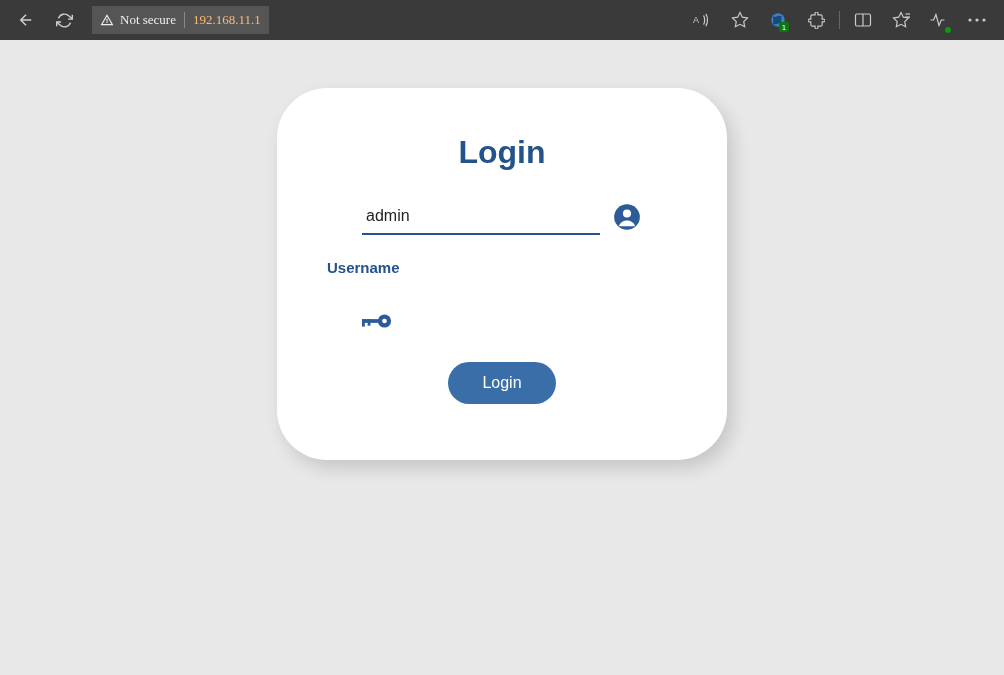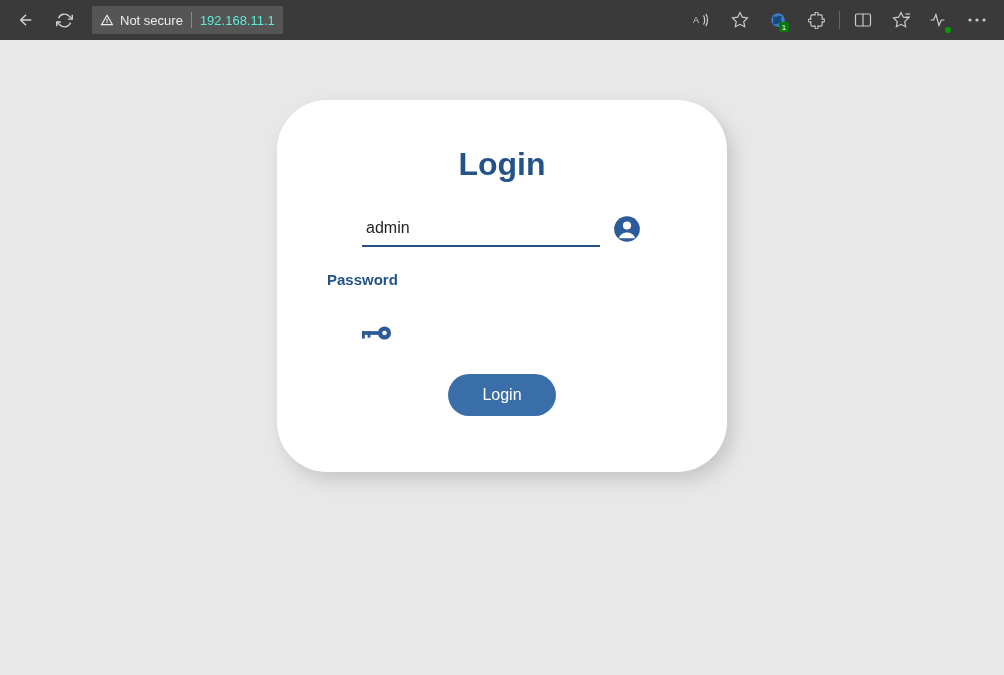--- a/index.html
+++ b/index.html
@@ -1,30 +1,30 @@
 <!DOCTYPE html>
 <html><head>
   <meta charset="utf-8">
   <style>
     * { margin: 0; padding: 0; box-sizing: border-box; }
     body { font-family: 'Segoe UI', Tahoma, sans-serif; background: #e8e8e8; width: 1004px; height: 675px; overflow: hidden; }
     
     .browser-bar { background: #3a3a3a; height: 40px; display: flex; align-items: center; padding: 0 10px; gap: 6px; }
     .nav-btn { width: 32px; height: 32px; display: flex; align-items: center; justify-content: center; color: #cfcfcf; cursor: pointer; border-radius: 4px; }
-    .address-area { display: flex; align-items: center; background: #555; border-radius: 0; height: 28px; padding: 0 8px; gap: 8px; margin-left: 6px; }
+    .address-area { display: flex; align-items: center; background: #555; border-radius: 0; height: 28px; padding: 0 8px; gap: 8px; margin-left: 6px; font-family: Liberation Serif, serif; }
     .not-secure { color: #eee; font-size: 13px; display: flex; align-items: center; gap: 6px; }
     .divider { width: 1px; height: 16px; background: #888; }
-    .url-text { color: #5eead4; font-size: 13px; }
+    .url-text { color: #fdba74; font-size: 13px; }
     .spacer { flex: 1; }
     .right-icons { display: flex; align-items: center; gap: 4px; }
     .icon-btn { width: 34px; height: 32px; display: flex; align-items: center; justify-content: center; color: #ccc; cursor: pointer; position: relative; }
     .badge { position: absolute; bottom: 4px; right: 6px; background: #0a7a0a; color: #fff; font-size: 8px; width: 10px; height: 10px; border-radius: 2px; display: flex; align-items: center; justify-content: center; }
     .vr { width: 1px; height: 18px; background: #666; margin: 0 2px; }
 
-    .content { height: 635px; display: flex; align-items: flex-start; justify-content: center; padding-top: 60px; }
+    .content { height: 635px; display: flex; align-items: flex-start; justify-content: center; padding-top: 48px; }
     .login-card { background: #fff; width: 450px; border-radius: 50px; padding: 46px 50px 56px; box-shadow: 6px 8px 18px rgba(0,0,0,0.15); }
     .login-title { text-align: center; font-size: 32px; font-weight: 700; color: #23538a; margin-bottom: 28px; }
     .field-label { color: #23538a; font-weight: 600; font-size: 15px; margin-bottom: 30px; }
     .field-row { display: flex; align-items: center; gap: 12px; margin: 0 auto 24px; width: 280px; }
     .field-input { flex: 1; border: none; border-bottom: 2px solid #23538a; padding: 8px 4px; font-size: 16px; color: #222; outline: none; background: transparent; }
     .field-icon { width: 30px; height: 30px; display: flex; align-items: center; justify-content: center; color: #2d5a99; }
     .login-btn { display: block; margin: 26px auto 0; background: #3a6ea8; color: #fff; border: none; border-radius: 28px; padding: 12px 34px; font-size: 16px; cursor: pointer; }
   </style>
 </head>
 <body>
@@ -114,21 +114,21 @@
       <input class="field-input" type="text" value="admin" style="">
       <div class="field-icon">
         <svg width="28" height="28" viewBox="0 0 24 24" fill="#2d5a99">
             <circle cx="12" cy="12" r="11"></circle>
             <circle cx="12" cy="9" r="3.5" fill="#fff"></circle>
             <path d="M5 20c1-4 5-5 7-5s6 1 7 5" fill="#fff"></path>
           </svg>
       </div>
     </div>
 
-    <div class="field-label">Password</div>
+    <div class="field-label">Username</div>
     <div class="field-row">
       <div class="field-icon">
         <svg width="30" height="18" viewBox="0 0 32 18" fill="#2d5a99">
             <circle cx="24" cy="9" r="7"></circle>
             <circle cx="24" cy="9" r="2.5" fill="#fff"></circle>
             <rect x="0" y="7" width="18" height="4"></rect>
             <rect x="0" y="7" width="3" height="8"></rect>
             <rect x="6" y="7" width="3" height="7"></rect>
           </svg>
       </div>

